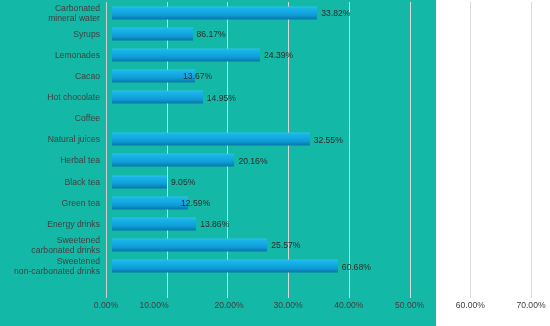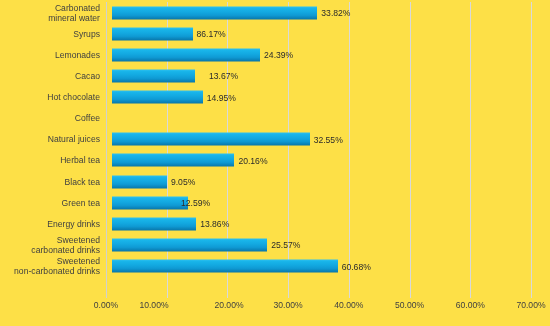--- a/index.html
+++ b/index.html
@@ -9,23 +9,23 @@
   }
   body {
     width: 550px;
     height: 326px;
     font-family: "Liberation Sans", sans-serif;
     overflow: hidden;
   }
 
   #chart-root {
     position: relative;
-    width: 550px;
+    width: 436px;
     height: 326px;
-    background: #fde047;
+    background: #14b8a6;
   }
 
   
 
   #gridlines {
     position: absolute;
     left: 0;
     top: 0;
     width: 550px;
     height: 326px;
@@ -157,21 +157,21 @@
         <div class="cat-label">Lemonades</div>
         <div class="bar-wrap">
           <div class="bar" style="width: 148.082px;"></div>
           <div class="val-label" style="left: 148.082px;">24.39%</div>
         </div>
       </div>
       <div class="row">
         <div class="cat-label">Cacao</div>
         <div class="bar-wrap">
           <div class="bar" style="width: 82.9964px;"></div>
-          <div class="val-label" style="left: 93px;">13.67%</div>
+          <div class="val-label" style="left: 67px;">13.67%</div>
         </div>
       </div>
       <div class="row">
         <div class="cat-label">Hot chocolate</div>
         <div class="bar-wrap">
           <div class="bar" style="width: 90.7679px;"></div>
           <div class="val-label" style="left: 90.7679px;">14.95%</div>
         </div>
       </div>
       <div class="row">

